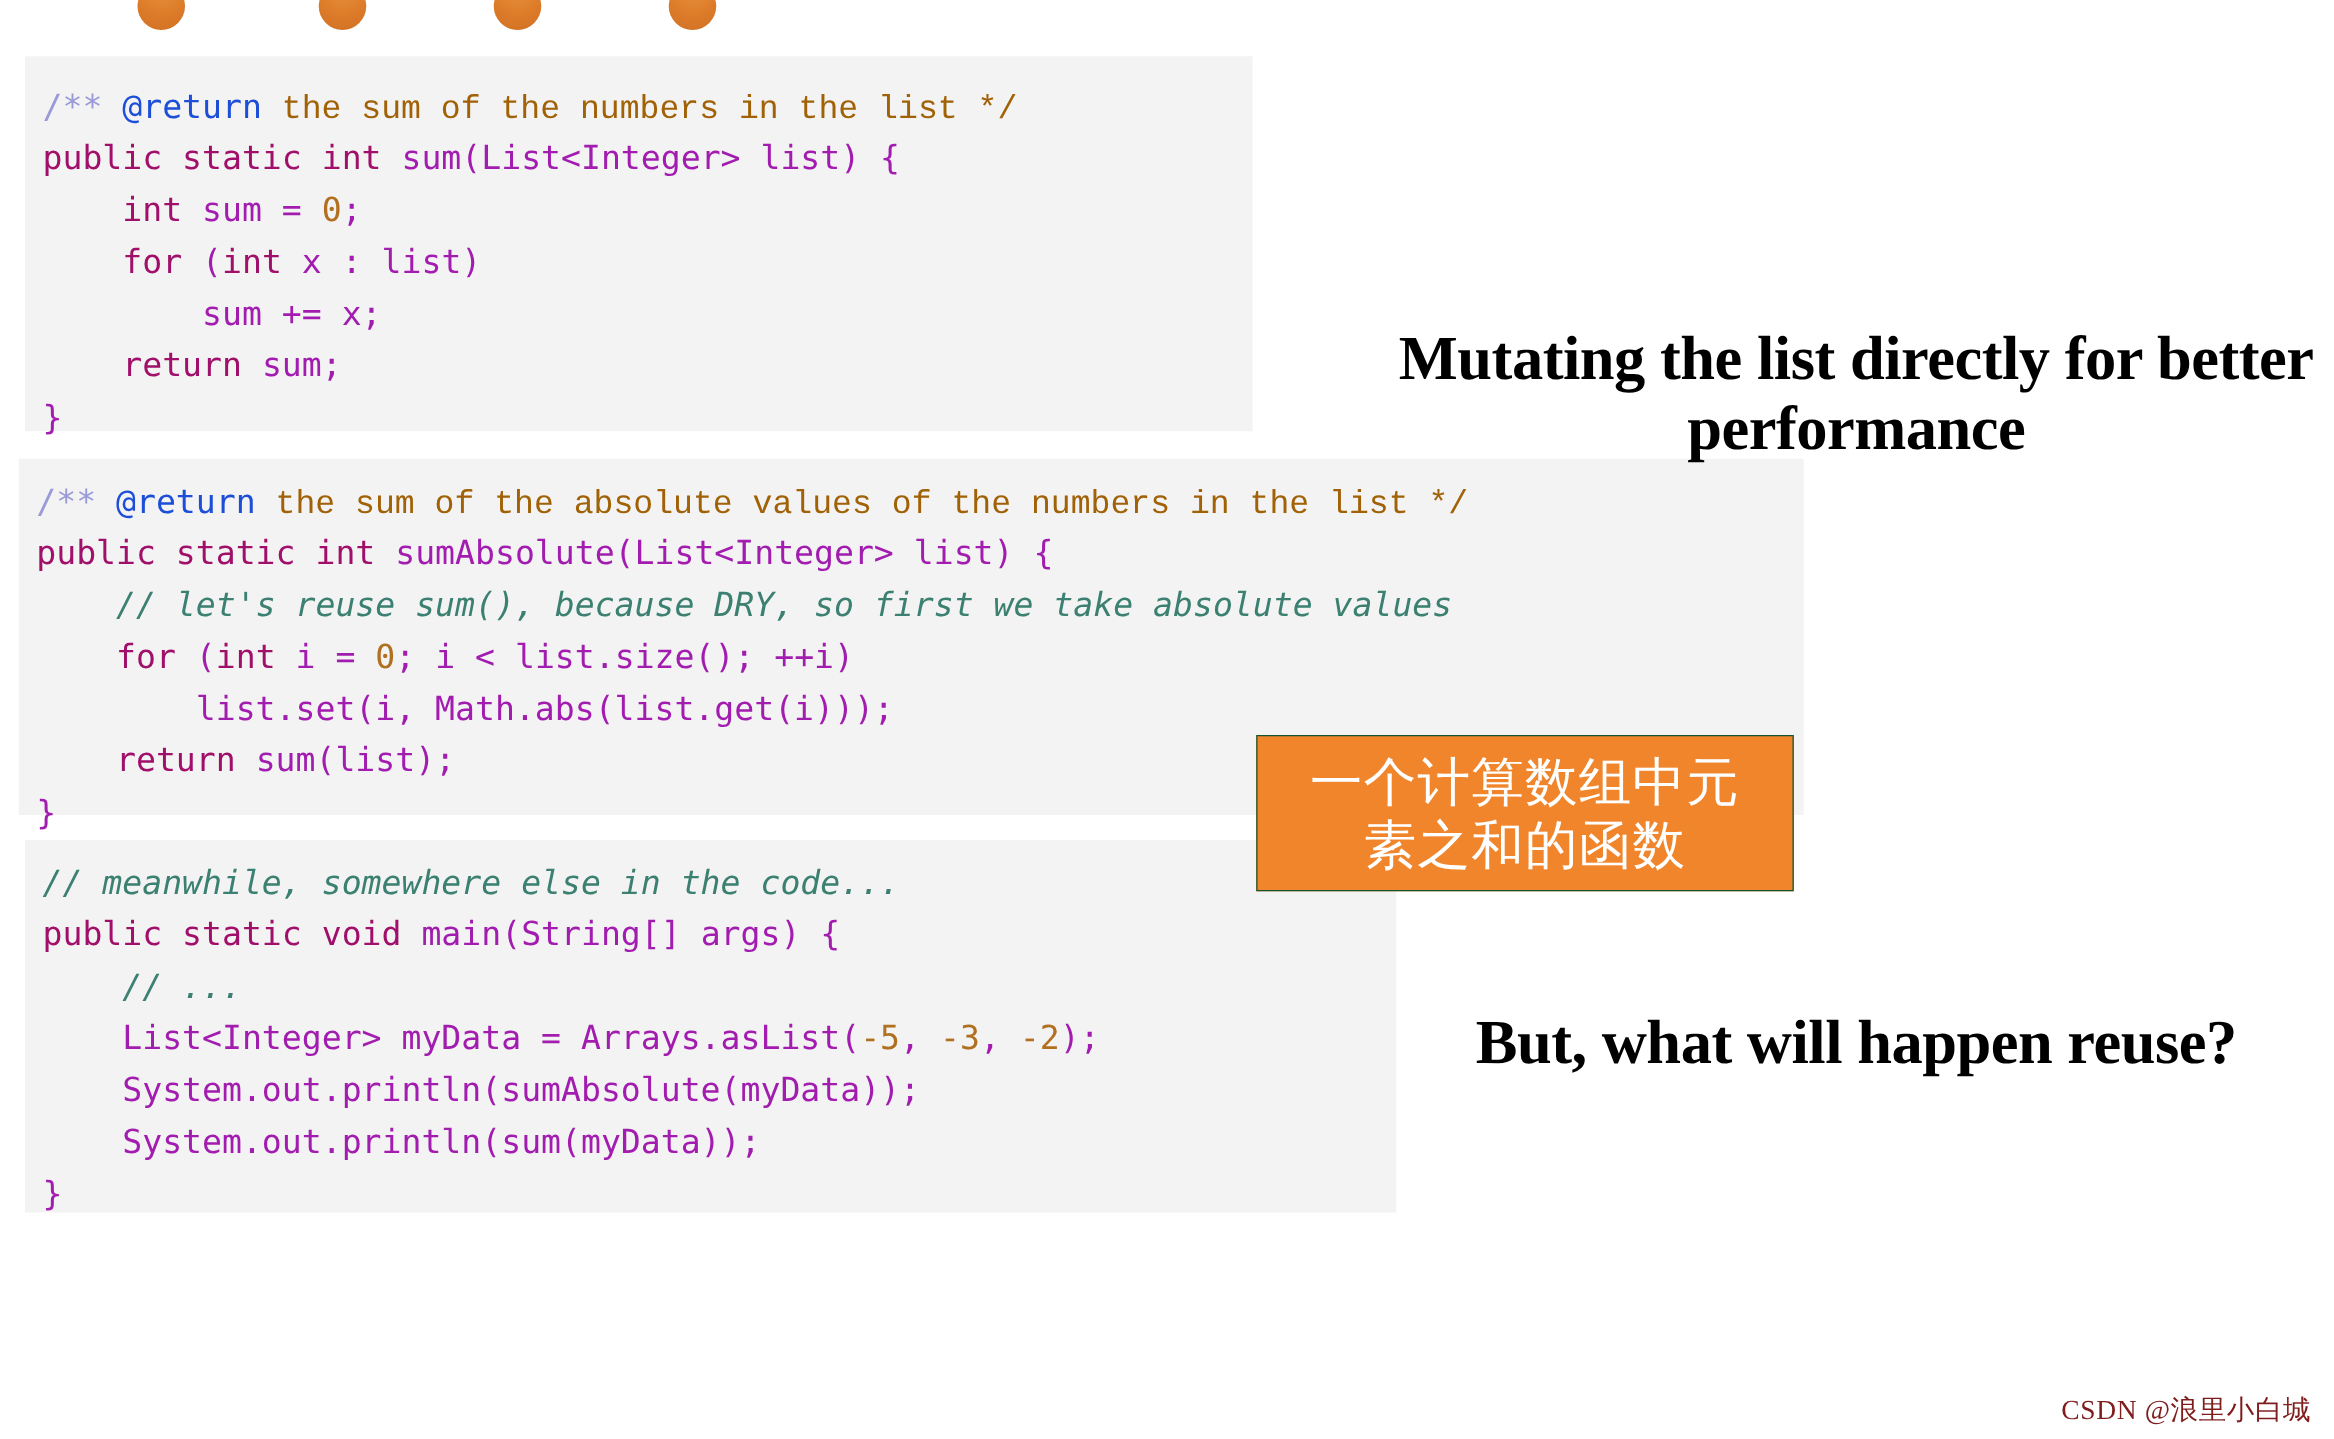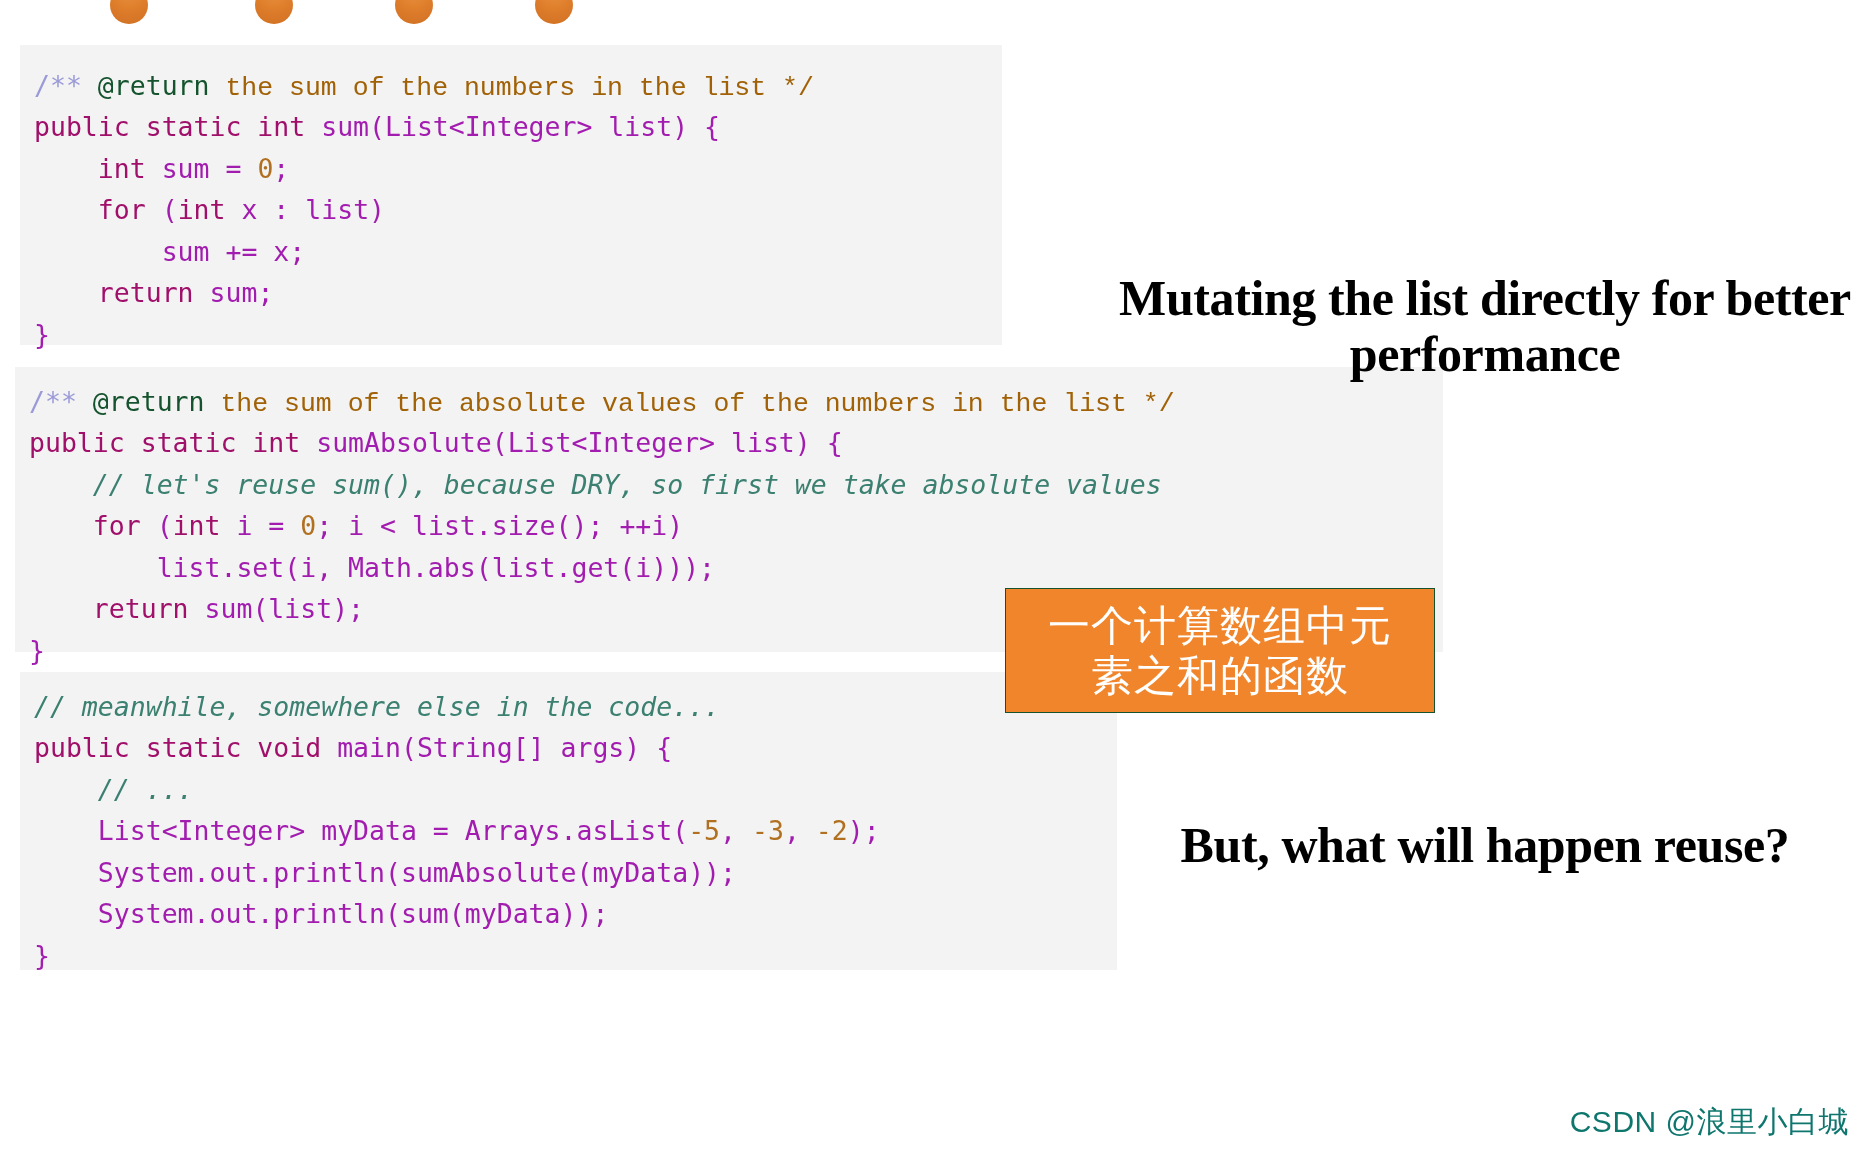--- a/index.html
+++ b/index.html
@@ -43,37 +43,36 @@
     letter-spacing: 0px;
   }
   .code-block .line { display: block; height: 41.5px; }
 
   #code-block-1 { left: 20px;  top: 18px;  width: 982px;  height: 300px; padding: 20px 0 0 14px; }
   #code-block-2 { left: 15px;  top: 340px; width: 1428px; height: 285px; padding: 14px 0 0 14px; }
   #code-block-3 { left: 20px;  top: 645px; width: 1097px; height: 298px; padding: 14px 0 0 14px; }
 
   
   .tok-jdoc       { color: #9a9ad8; }
-  .tok-jdoc-tag   { color: #14532d; }
+  .tok-jdoc-tag   { color: #1d4ed8; }
   .tok-jdoc-text  { color: #a16207; font-family: Liberation Mono, monospace; }
   .tok-kw         { color: #a0106a; text-align: center; }
   .tok-plain      { color: #a21caf; }
   .tok-num        { color: #b07020; }
   .tok-comment    { color: #3b8070; font-style: italic; }
 
   
   .caption {
     position: absolute;
     font-family: "Liberation Serif", "DejaVu Serif", serif;
     font-weight: bold;
     color: #000000;
     text-align: center;
     line-height: 1.12;
     letter-spacing: -0.4px;
-    margin-top: 12px;
   }
   #caption-mutating {
     left: 1105px;
     top: 258px;
     width: 760px;
     font-size: 50px;
   }
   #caption-question {
     left: 1105px;
     top: 805px;
@@ -103,23 +102,23 @@
     text-align: center;
     white-space: pre-line;
     letter-spacing: 1px;
   }
 
   
   #watermark {
     position: absolute;
     right: 18px;
     bottom: 8px;
-    color: #0f766e;
-    font-size: 30px;
-    font-family: Liberation Sans, sans-serif;
+    color: #7f1d1d;
+    font-size: 22px;
+    font-family: Liberation Serif, serif;
     letter-spacing: 0.5px;
   }
 </style>
 </head>
 <body>
 
 <div class="bullet-row">
     <div class="bullet" style="left: 110px;"></div>
     <div class="bullet" style="left: 255px;"></div>
     <div class="bullet" style="left: 395px;"></div>

